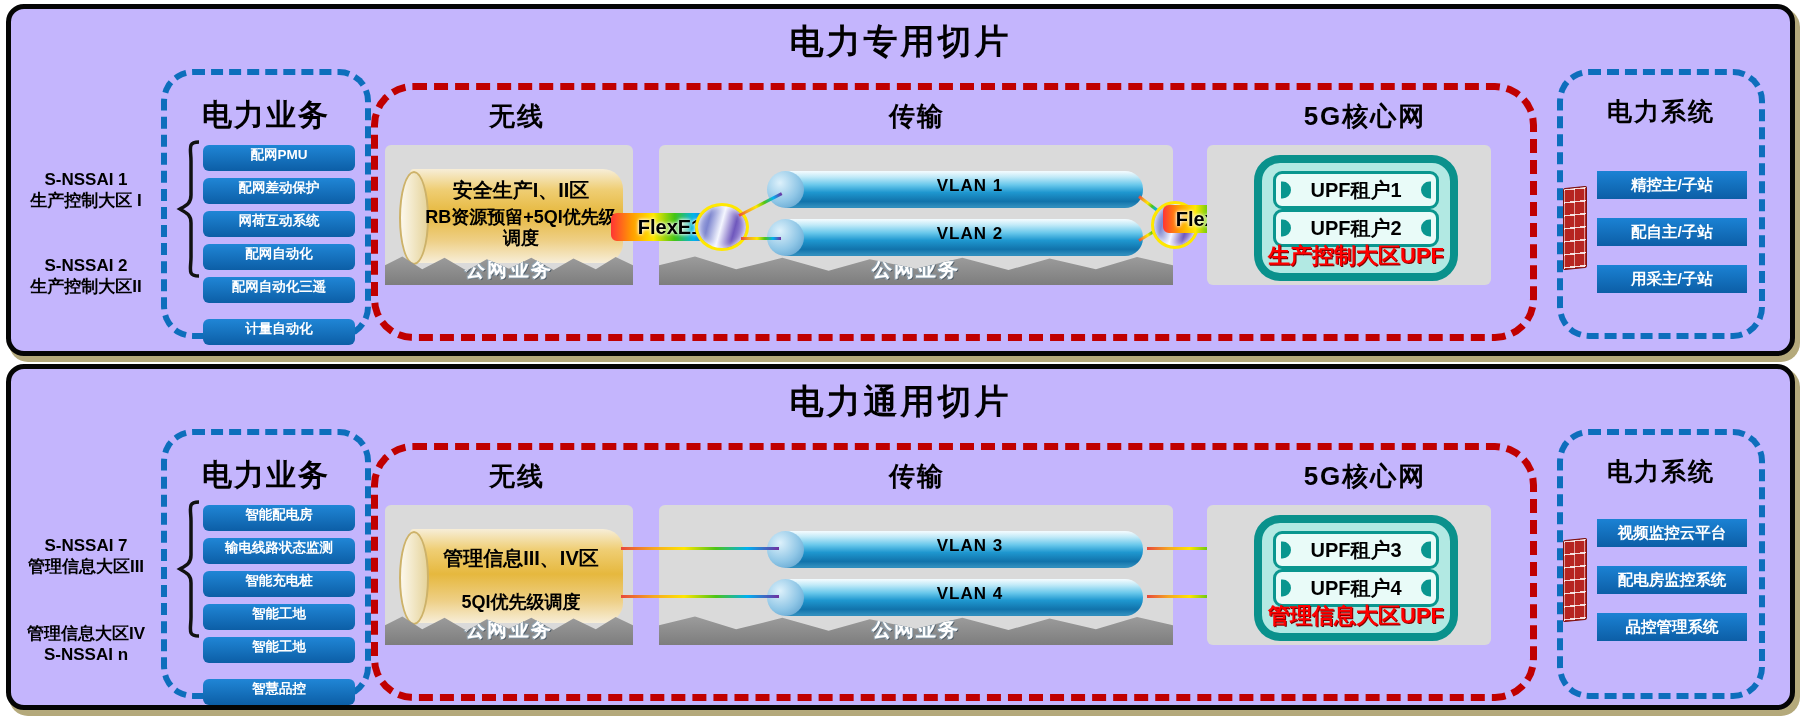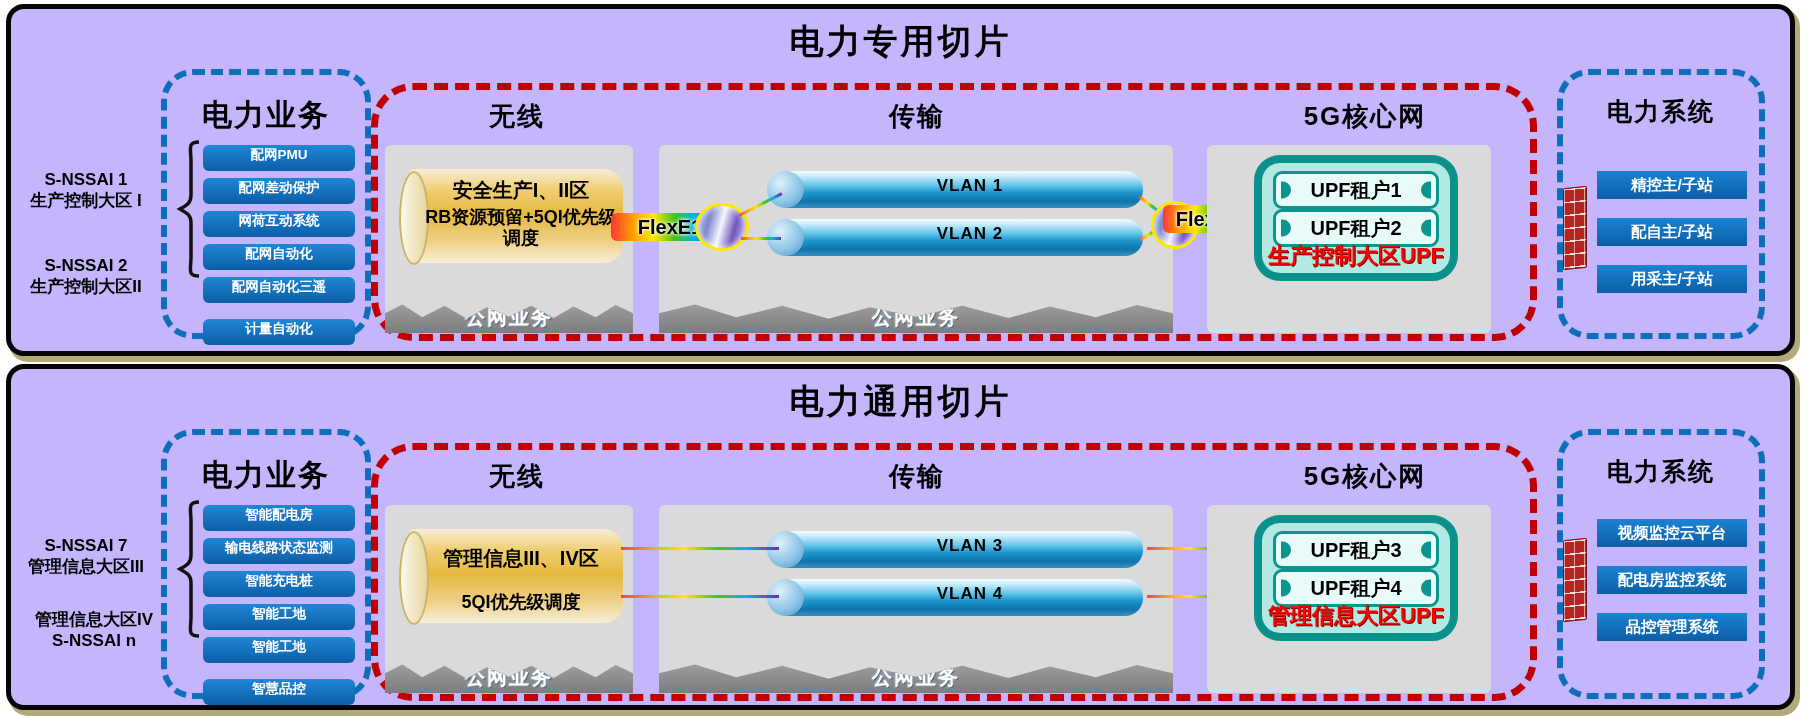--- a/index.html
+++ b/index.html
@@ -21,30 +21,30 @@
              flex-direction:column;gap:7px;}
   .biz-item{height:26px;line-height:20px;background:linear-gradient(180deg,#2086d6,#0c5ea6);
             color:#fff;font-size:13.5px;font-weight:bold;text-align:center;border-radius:6px;
             white-space:nowrap;}
   .biz-item.last{margin-top:9px;}
   .brace{position:absolute;left:8px;top:64px;}
 
   .grp{position:absolute;left:0;width:150px;text-align:center;font-weight:bold;
        font-size:17px;line-height:21px;}
   .grp1{top:160px;} .grp2{top:246px;}
-  .p2 .grp1{top:166px;} .p2 .grp2{top:240px;padding-left:8px;}
+  .p2 .grp1{top:166px;} .p2 .grp2{top:254px;}
 
   
   .slice{position:absolute;left:360px;top:74px;width:1152px;height:244px;
          border:7px dashed #c00000;border-radius:42px;}
   .colhead{position:absolute;top:90px;width:220px;text-align:center;font-size:26px;
            font-weight:bold;letter-spacing:2px;}
   .ch-w{left:396px;} .ch-t{left:796px;} .ch-c{left:1244px;}
 
-  .gbox{position:absolute;top:136px;height:188px;background:#dadada;border-radius:6px;}
+  .gbox{position:absolute;top:136px;height:140px;background:#dadada;border-radius:6px;}
   .g-w{left:374px;width:248px;}
   .g-t{left:648px;width:514px;}
   .g-c{left:1196px;width:284px;}
 
   .band{position:absolute;left:0;bottom:0;width:100%;height:34px;
         background:linear-gradient(180deg,#a2a2a2,#7d7d7d);
         clip-path:polygon(0 42%,7% 16%,15% 54%,24% 20%,33% 58%,41% 24%,50% 52%,59% 20%,68% 56%,76% 22%,85% 54%,93% 18%,100% 42%,100% 100%,0 100%);
         display:flex;align-items:flex-end;justify-content:center;}
   .band span{font-size:20px;font-weight:bold;color:#fff;padding-bottom:2px;letter-spacing:2px;
         text-shadow:-1px -1px 0 #8fa0ad,1px -1px 0 #8fa0ad,-1px 1px 0 #8fa0ad,1px 1px 0 #55606a;}

